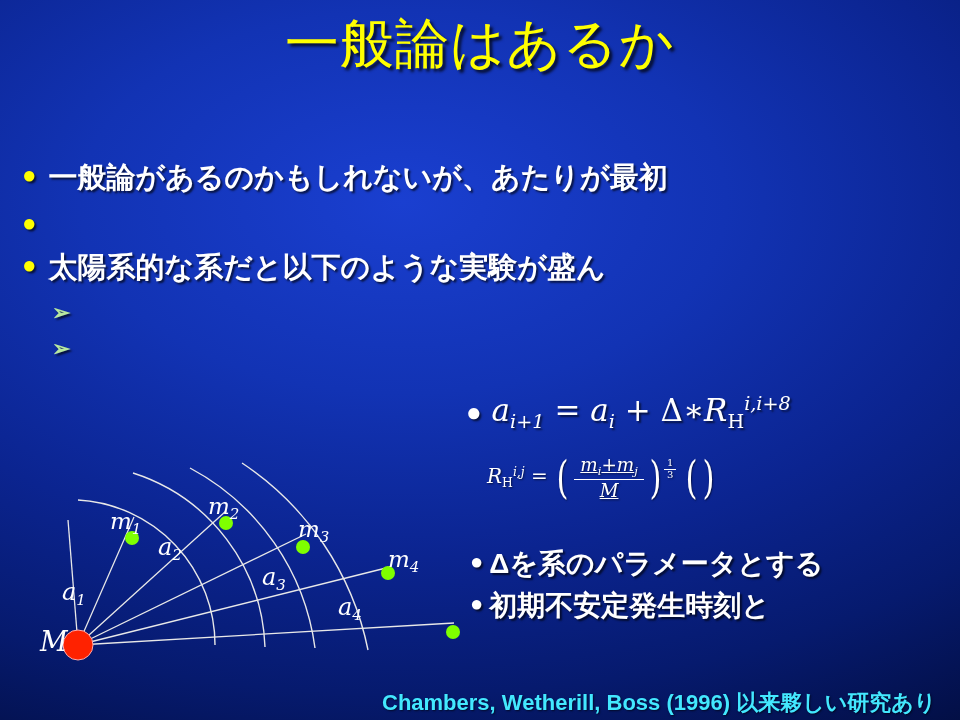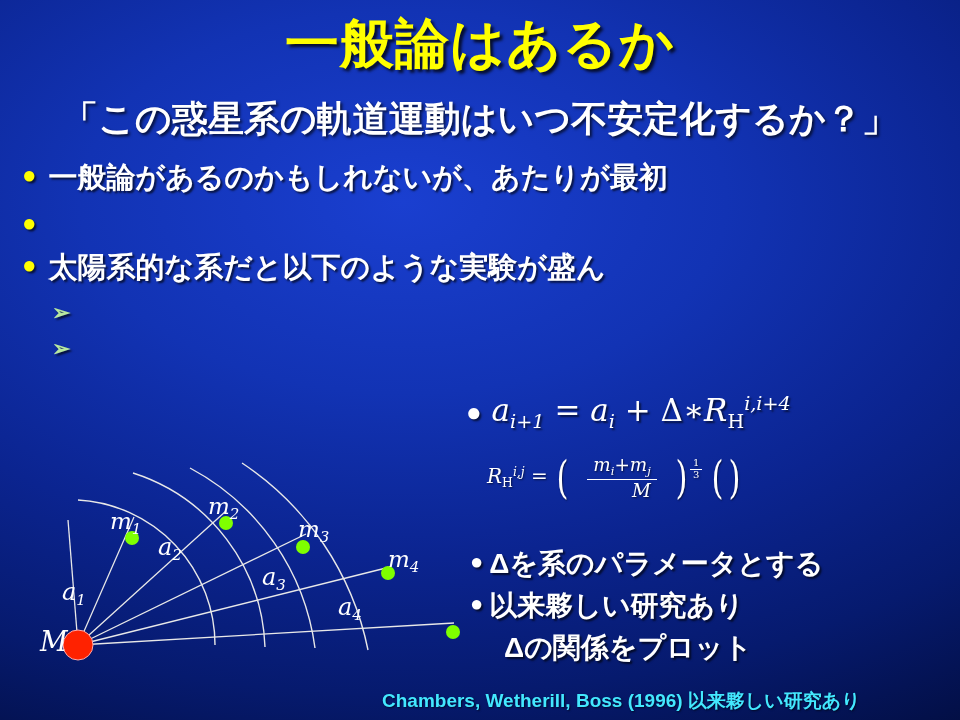--- a/index.html
+++ b/index.html
@@ -21,21 +21,21 @@
   }
 
   .title {
     position: absolute;
     top: 8px;
     left: 0;
     width: 960px;
     text-align: center;
     color: #ffff00;
     font-size: 54px;
-    font-weight: bold;
+    font-weight: normal;
     letter-spacing: 1px;
     text-shadow: 3px 3px 3px rgba(0,0,0,0.75);
   }
 
   .subtitle {
     position: absolute;
     top: 95px;
     left: 0;
     width: 960px;
     text-align: center;
@@ -118,24 +118,25 @@
     white-space: nowrap;
     text-shadow: 1px 1px 2px rgba(0,0,0,0.6);
   }
   .it { font-style: italic; }
   .sub { font-size: 0.62em; vertical-align: -0.35em; }
   .sup { font-size: 0.62em; vertical-align: 0.55em; }
 
   .frac {
     display: inline-block;
     vertical-align: middle;
-    text-align: right;
+    text-align: center;
     font-size: 0.92em;
     line-height: 1.05;
-    margin: 0 16px;
+    margin: 0 3px;
+    text-decoration: underline;
   }
   .frac .num { display: block; border-bottom: 1px solid #ffffff; padding: 0 6px 1px 6px; }
   .frac .den { display: block; padding: 1px 6px 0 6px; }
   .paren {
     display: inline-block;
     font-size: 2.2em;
     vertical-align: middle;
     font-family: "DejaVu Serif", serif;
     transform: scaleX(0.7);
   }
@@ -176,33 +177,32 @@
     font-weight: bold;
     margin-left: 34px;
     text-shadow: 2px 2px 2px rgba(0,0,0,0.65);
   }
 
   .citation {
     position: absolute;
     left: 382px;
     top: 688px;
     color: #43e8ff;
-    font-size: 19px;
+    font-size: 22px;
     font-weight: bold;
     white-space: nowrap;
     text-shadow: 1px 1px 2px rgba(0,0,0,0.6);
   }
 </style>
 </head>
 <body>
 
 <div id="slide">
 
   <div class="title">一般論はあるか</div>
-  <div class="subtitle">「この惑星系の軌道運動はいつ不安定化するか？」</div>
 
   <div class="bullets">
 
     <div class="b1">
       <span class="dot">●</span>
       <span>一般論があるのかもしれないが、あたりが最初</span>
     </div>
 
     <div class="b1">
       <span class="dot">●</span>
@@ -260,37 +260,36 @@
     <text x="252" y="190" fill="#ffffff" font-family="DejaVu Serif, serif" font-style="italic" font-size="24">a<tspan font-size="15" dy="5">3</tspan></text>
     <text x="328" y="220" fill="#ffffff" font-family="DejaVu Serif, serif" font-style="italic" font-size="24">a<tspan font-size="15" dy="5">4</tspan></text>
   </svg>
 
   <div class="formula-main">
     <span class="dot">●</span>
     <span class="it">a</span><span class="sub it">i+1</span>
     <span>=</span>
     <span class="it">a</span><span class="sub it">i</span>
     <span>+</span>
-    <span>Δ</span><span>∗</span><span class="it">R</span><span class="sub">H</span><span class="sup it">i,i+4</span>
+    <span>Δ</span><span>∗</span><span class="it">R</span><span class="sub">H</span><span class="sup it">i,i+8</span>
   </div>
 
   <div class="formula-sub">
     <span class="it">R</span><span class="sub">H</span><span class="sup it">i,j</span>
     <span>=</span>
     <span class="paren">(</span><span class="frac"><span class="num"><span class="it">m</span><span class="sub it">i</span><span>+</span><span class="it">m</span><span class="sub it">j</span></span><span class="den it">M</span></span><span class="paren">)</span><span class="frac-small"><span class="num">1</span><span class="den">3</span></span>
     <span class="paren">(</span><span class="paren">)</span>
   </div>
 
   <div class="right-bullets">
     <div class="rb">
       <span class="dot">●</span>
       <span>Δを系のパラメータとする</span>
     </div>
     <div class="rb">
       <span class="dot">●</span>
-      <span>以来夥しい研究あり</span>
-    </div>
-    <div class="rb-line2">Δの関係をプロット</div>
+      <span>初期不安定発生時刻と</span>
+    </div>
   </div>
 
   <div class="citation">Chambers, Wetherill, Boss (1996) 以来夥しい研究あり</div>
 
 </div>
 
 </body></html>

